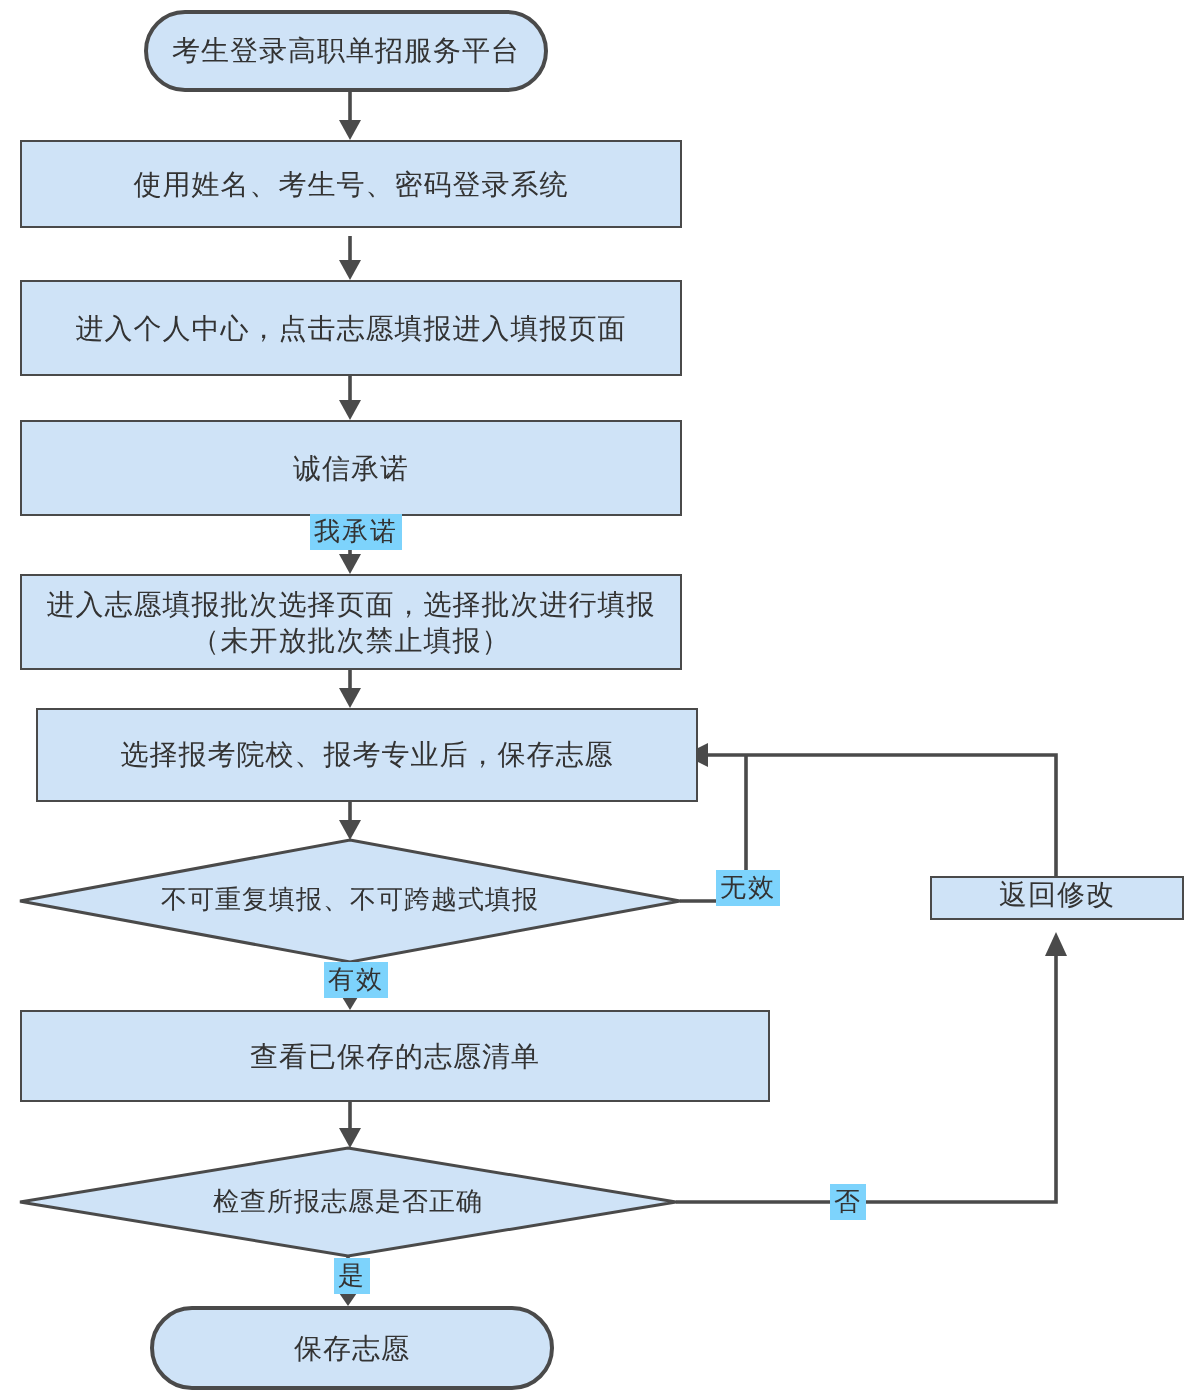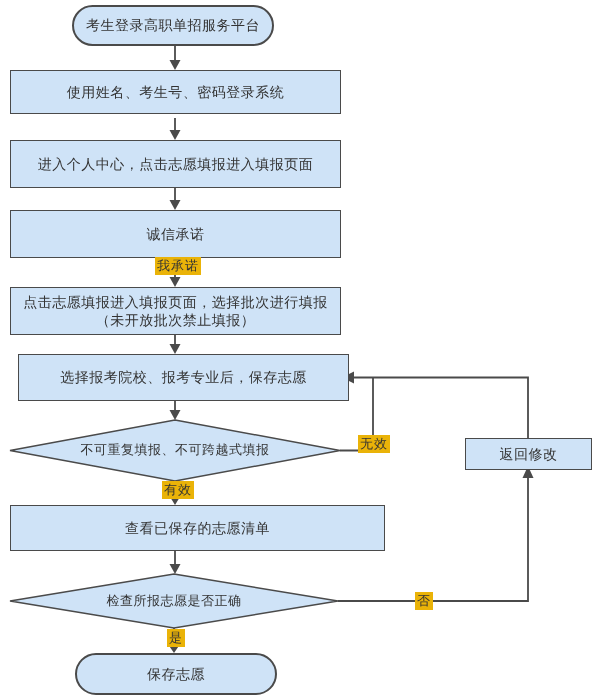--- a/index.html
+++ b/index.html
@@ -8,21 +8,21 @@
   #wires{position:absolute;left:0;top:0;width:600px;height:700px;}
   #wires line, #wires polyline{stroke:var(--line,#4a4a4a);stroke-width:1.8;fill:none;}
   #wires polygon.arrow{fill:var(--line,#4a4a4a);stroke:none;}
   #wires polygon.diamond{fill:var(--node-fill,#cfe3f7);stroke:var(--node-border,#4a4a4a);stroke-width:1.5;}
   .node{position:absolute;background:var(--node-fill,#cfe3f7);border:1.5px solid var(--node-border,#4a4a4a);
         display:flex;flex-direction:column;align-items:center;justify-content:center;text-align:center;
         font-size:14px;color:var(--text,#333);box-sizing:border-box;line-height:1.3;letter-spacing:0.5px;}
   .rounded{border-radius:21px;border-width:2px;}
   .dtext{position:absolute;display:flex;flex-direction:column;align-items:center;justify-content:center;
          text-align:center;font-size:13px;color:var(--text,#333);line-height:1.3;letter-spacing:0.5px;background:transparent;border:none;}
-  .edge-label{position:absolute;transform:translate(-50%,-50%);background:#eab308;padding:0 2px;
+  .edge-label{position:absolute;transform:translate(-50%,-50%);background:#7dd3fc;padding:0 2px;
               font-size:13px;color:var(--text,#333);letter-spacing:1px;white-space:nowrap;}
 </style>
 </head>
 <body>
 
 <div id="canvas">
 
   <svg id="wires" xmlns="http://www.w3.org/2000/svg">
     <g>
       <line x1="175" y1="46" x2="175" y2="60.5"></line>
@@ -85,41 +85,41 @@
 
   <div class="node" style="left:10px;top:140px;width:331px;height:48px;">
     <span>进入个人中心，点击志愿填报进入填报页面</span>
   </div>
 
   <div class="node" style="left:10px;top:210px;width:331px;height:48px;">
     <span>诚信承诺</span>
   </div>
 
   <div class="node" style="left:10px;top:287px;width:331px;height:48px;">
-    <span>点击志愿填报进入填报页面，选择批次进行填报</span>
+    <span>进入志愿填报批次选择页面，选择批次进行填报</span>
     <span>（未开放批次禁止填报）</span>
   </div>
 
   <div class="node" style="left:18px;top:354px;width:331px;height:47px;">
     <span>选择报考院校、报考专业后，保存志愿</span>
   </div>
 
   <div class="dtext" style="left:30px;top:424px;width:290px;height:53px;">
     <span>不可重复填报、不可跨越式填报</span>
   </div>
 
   <div class="node" style="left:10px;top:505px;width:375px;height:46px;">
     <span>查看已保存的志愿清单</span>
   </div>
 
   <div class="dtext" style="left:30px;top:588px;width:288px;height:26px;">
     <span>检查所报志愿是否正确</span>
   </div>
 
-  <div class="node" style="left:465px;top:438px;width:127px;height:32px;">
+  <div class="node" style="left:465px;top:438px;width:127px;height:22px;font-family:Liberation Mono, monospace;">
     <span>返回修改</span>
   </div>
 
   <div class="node rounded" style="left:75px;top:653px;width:202px;height:42px;">
     <span>保存志愿</span>
   </div>
 
   <div class="edge-label" style="left:178px;top:266px;">我承诺</div>
   <div class="edge-label" style="left:178px;top:490px;">有效</div>
   <div class="edge-label" style="left:374px;top:420px;margin-top:24px;">无效</div>

